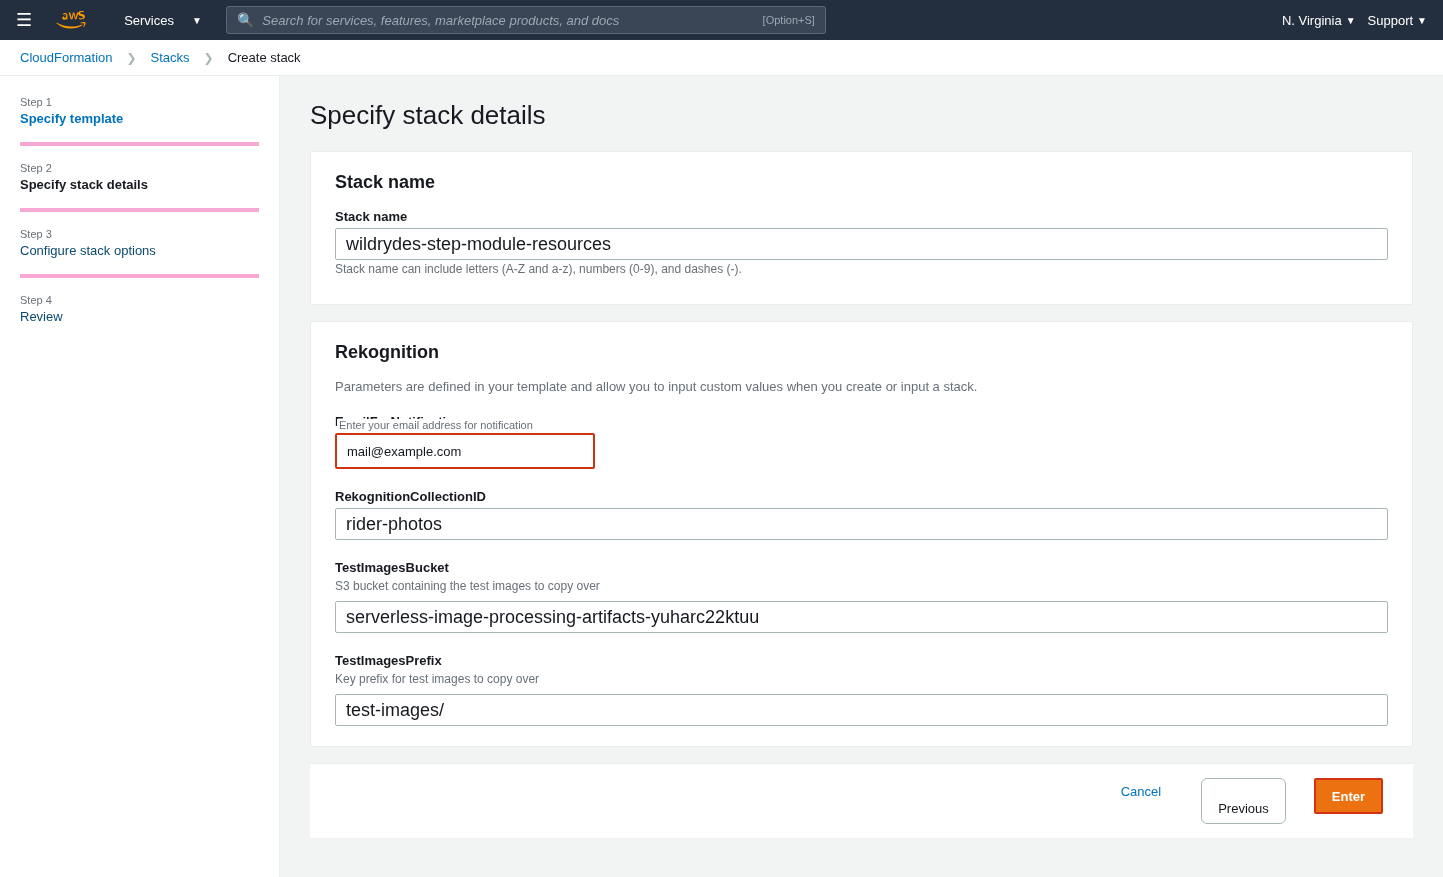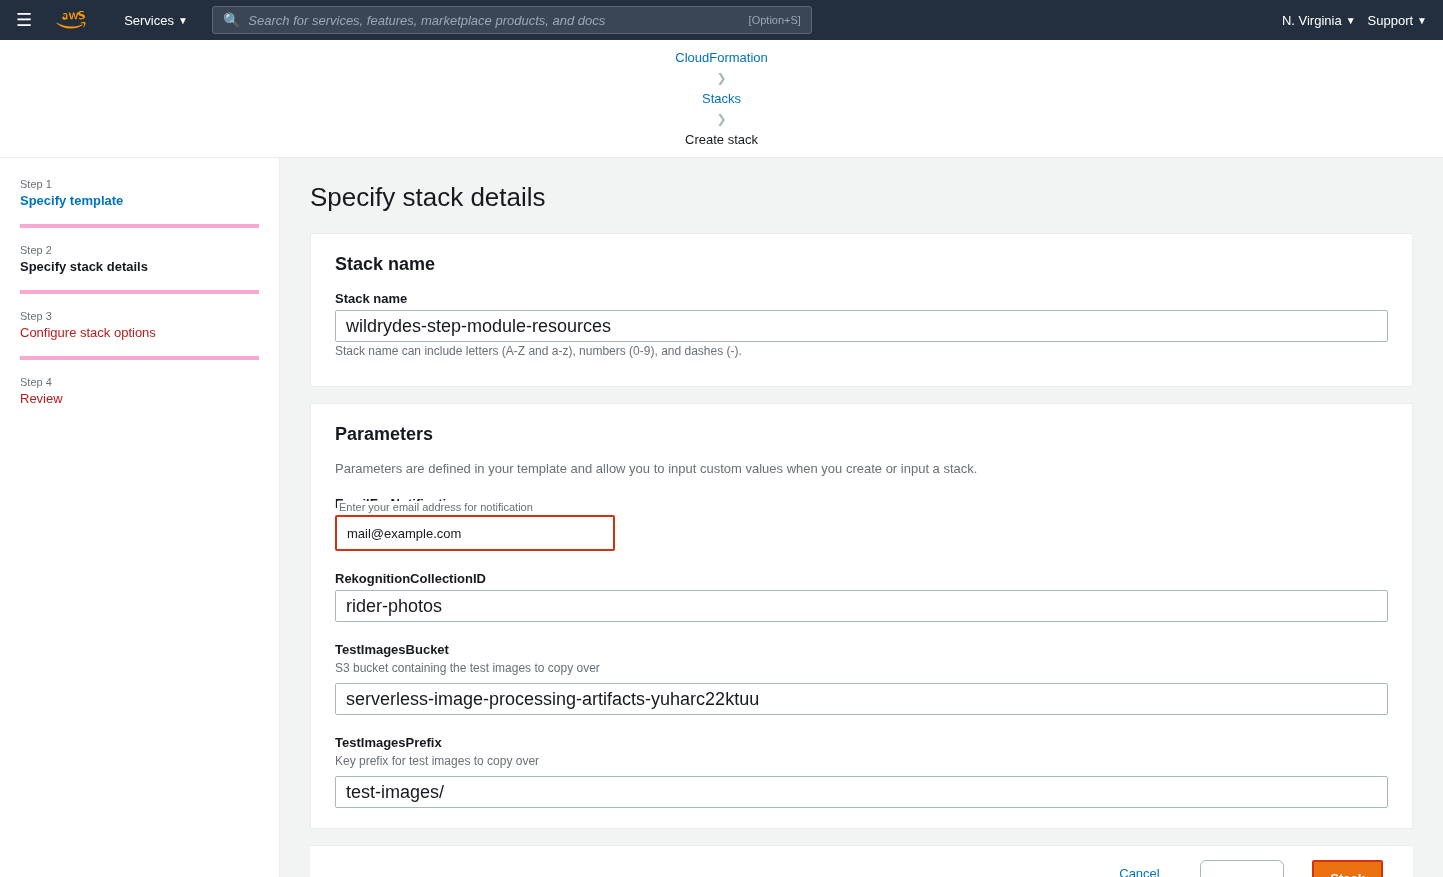--- a/index.html
+++ b/index.html
@@ -22,21 +22,21 @@
     }
     .aws-logo-svg { width: 36px; height: 22px; }
     .services-btn {
       color: #fff;
       font-size: 13px;
       background: none;
       border: none;
       cursor: pointer;
       display: flex;
       align-items: center;
-      gap: 4px;
+      gap: 18px;
       padding: 4px 8px;
     }
     .search-bar {
       flex: 1;
       max-width: 600px;
       display: flex;
       align-items: center;
       background: #3a4655;
       border: 1px solid #5a6878;
       border-radius: 3px;
@@ -65,24 +65,23 @@
     }
     .nav-right span { display: flex; align-items: center; gap: 4px; cursor: pointer; }
     .hamburger { color: #fff; font-size: 18px; cursor: pointer; margin-right: 8px; }
 
     
     .breadcrumb-bar {
       background: #fff;
       padding: 10px 20px;
       display: flex;
       align-items: center;
-      gap: 6px;
+      gap: 14px;
       font-size: 13px;
       border-bottom: 1px solid #eaeded;
-      flex-direction: column;
     }
     .breadcrumb-link { color: #0073bb; text-decoration: none; cursor: pointer; }
     .breadcrumb-sep { color: #aab7b8; font-size: 12px; }
     .breadcrumb-current { color: #16191f; }
 
     
     .main-container {
       display: flex;
       min-height: calc(877px - 40px);
     }
@@ -91,21 +90,21 @@
     .sidebar {
       width: 280px;
       background: #fff;
       padding: 20px 20px;
       border-right: 1px solid #eaeded;
       flex-shrink: 0;
     }
     .sidebar-step { margin-bottom: 16px; padding-bottom: 16px; border-bottom: 4px solid #f9a8d4; }
     .sidebar-step:last-child { border-bottom: none; }
     .step-label { font-size: 11px; color: #687078; margin-bottom: 3px; }
-    .step-title { font-size: 13px; color: #b91c1c; }
+    .step-title { font-size: 13px; color: #0c4a6e; }
     .step-title.active { color: #0073bb; font-weight: 600; }
     .step-title.bold { font-weight: 700; color: #16191f; }
 
     
     .content-area {
       flex: 1;
       padding: 24px 30px;
       background: #f2f3f3;
       overflow-y: auto;
     }
@@ -272,28 +271,28 @@
     <div class="card">
       <div class="card-title">Stack name</div>
       <div class="field-group">
         <div class="field-label">Stack name</div>
         <input type="text" class="field-input" value="wildrydes-step-module-resources" style="">
         <div class="field-hint">Stack name can include letters (A-Z and a-z), numbers (0-9), and dashes (-).</div>
       </div>
     </div>
 
     <div class="card">
-      <div class="card-title">Parameters</div>
+      <div class="card-title">Rekognition</div>
       <div class="params-desc">Parameters are defined in your template and allow you to input custom values when you create or input a stack.</div>
 
       <div class="field-group">
         <div class="field-label">EmailForNotification</div>
         <div style="position:relative; margin-bottom: 4px;">
           <div style="position:absolute; top:-14px; left:2px; font-size:11px; color:#687078; background:#fff; padding:0 2px; pointer-events:none;">Enter your email address for notification</div>
-          <div style="display:inline-block; border: 2px solid #d13212; border-radius:2px; padding:2px; width:280px;">
+          <div style="display:inline-block; border: 2px solid #d13212; border-radius:2px; padding:2px; width:260px;">
             <input type="text" style="width: 100%; border: none; outline: none; padding: 4px 8px; font-size: 13px; color: rgb(22, 25, 31); height: 28px;" value="mail@example.com">
           </div>
         </div>
 
       </div>
 
       <div class="field-group">
         <div class="field-label">RekognitionCollectionID</div>
         <input type="text" class="field-input" value="rider-photos" style="">
       </div>
@@ -307,17 +306,17 @@
       <div class="field-group">
         <div class="field-label">TestImagesPrefix</div>
         <div class="field-hint">Key prefix for test images to copy over</div>
         <input type="text" class="field-input" value="test-images/" style="">
       </div>
     </div>
 
     <div class="footer-bar">
       <button class="btn-cancel">Cancel</button>
       <button class="btn-previous">Previous</button>
-      <button class="btn-next">Stack</button>
+      <button class="btn-next">Enter</button>
     </div>
   </main>
 
 </div>
 
 </body></html>

